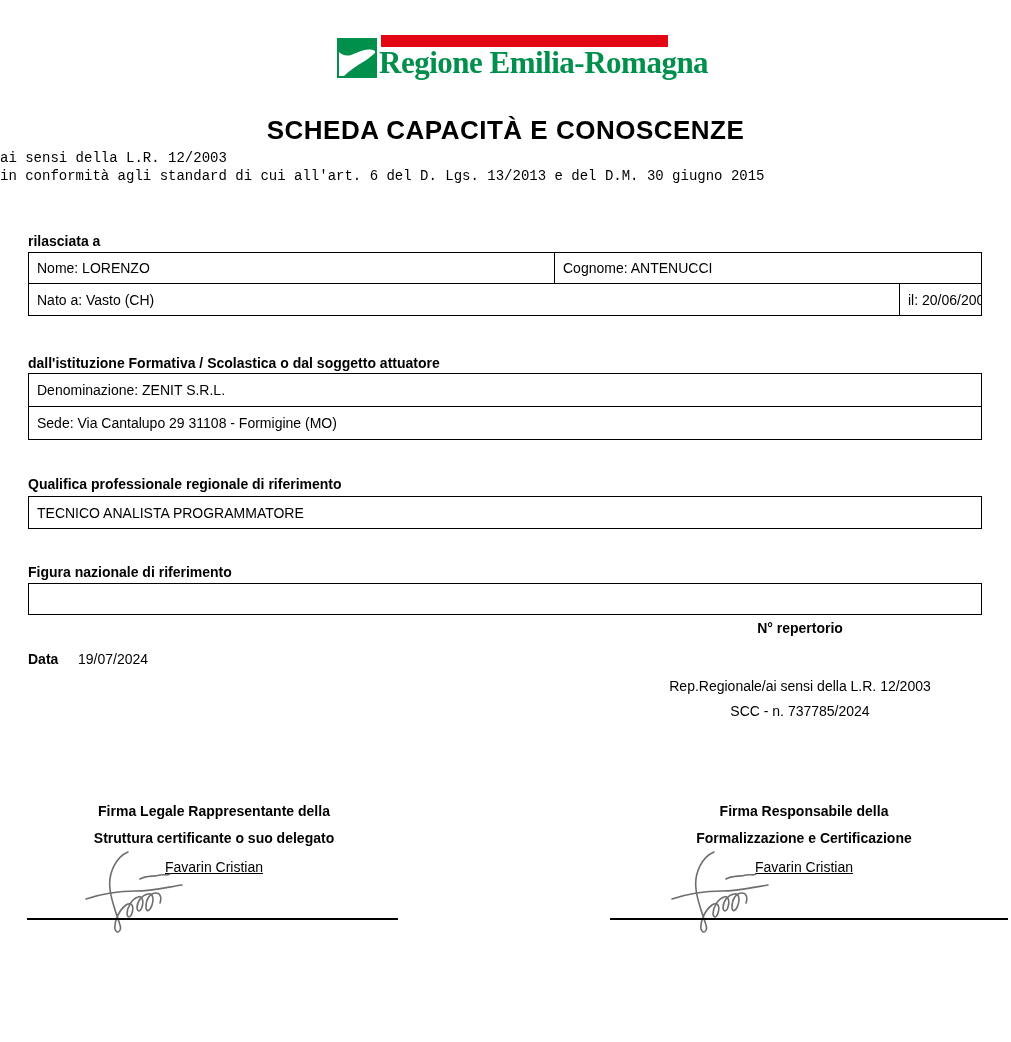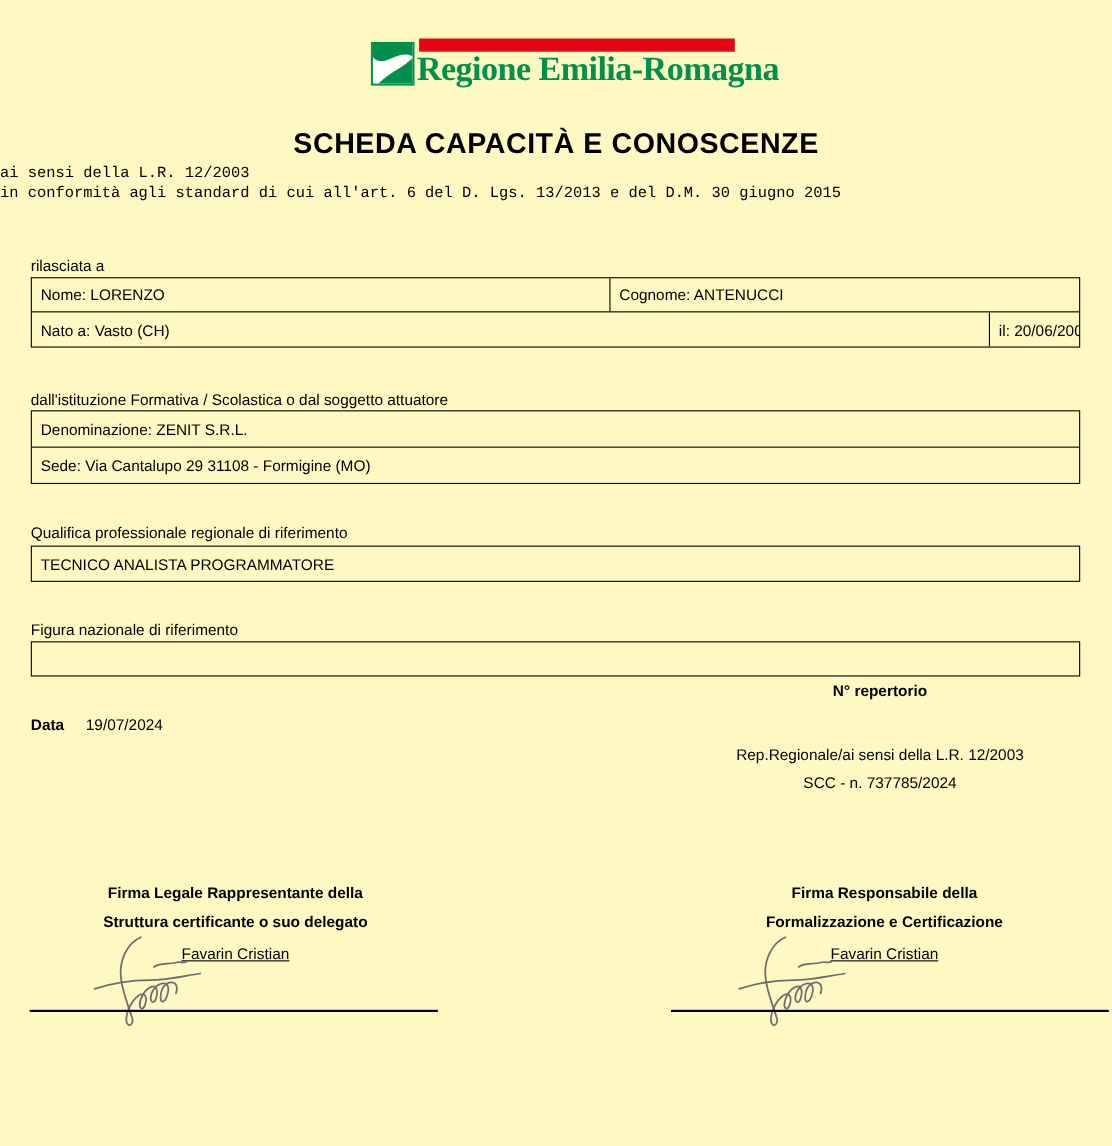--- a/index.html
+++ b/index.html
@@ -1,21 +1,21 @@
 <!DOCTYPE html>
 <html style="--logo_green: #00904C; --logo_red: #E30613; --border: #000000; --signature_gray: #6e6e6e;"><head>
 <meta charset="utf-8">
 <style>
   * { margin: 0; padding: 0; box-sizing: border-box; }
   html, body { background: #e9e9e9; }
   .page {
     position: relative;
     width: 1011px;
     height: 1042px;
-    background: #fef9c3;
+    background: #ffffff;
     font-family: "Liberation Sans", sans-serif;
     color: #000000;
     overflow: hidden;
     margin: 0 auto;
   }
   .abs { position: absolute; }
 
   
   .logo-mark { position: absolute; left: 337px; top: 38px; width: 40px; height: 40px; color: var(--logo_green); }
   .logo-redbar { position: absolute; left: 381px; top: 35px; width: 287px; height: 12px; background: var(--logo_red); }
@@ -25,21 +25,21 @@
     font-size: 31px; line-height: 34px; color: var(--logo_green);
     letter-spacing: -0.5px; white-space: nowrap;
   }
 
   
   .doc-title {
     left: 0; top: 115px; width: 100%; text-align: center;
     font-size: 26px; font-weight: bold; letter-spacing: 0.5px;
   }
   .doc-sub { left: 0; width: 100%; text-align: left; font-size: 14px; font-family: Liberation Mono, monospace; }
-  .sec-heading { left: 28px; font-size: 14px; font-weight: normal; }
+  .sec-heading { left: 28px; font-size: 14px; font-weight: bold; }
 
   
   .tbl { position: absolute; left: 28px; width: 954px; border: 1.5px solid var(--border); }
   .tbl .row { display: flex; }
   .tbl .row + .row { border-top: 1.5px solid var(--border); }
   .cell {
     font-size: 14px; display: flex; align-items: center;
     padding: 0 8px; overflow: hidden; white-space: nowrap;
   }
   .cell + .cell { border-left: 1.5px solid var(--border); margin-left: 48px; }

